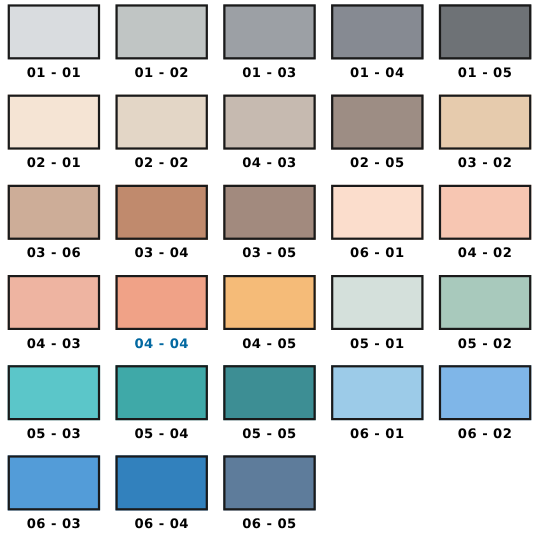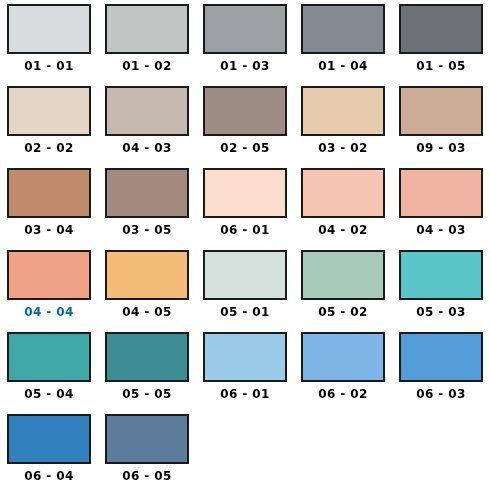--- a/index.html
+++ b/index.html
@@ -70,38 +70,42 @@
     </div>
     <div class="swatch-cell">
       <div class="swatch-chip" style="background-color: rgb(134, 138, 146); border-color: rgb(26, 26, 26);"></div>
       <div class="swatch-label" style="color: rgb(0, 0, 0);">01 - 04</div>
     </div>
     <div class="swatch-cell">
       <div class="swatch-chip" style="background-color: rgb(110, 114, 118); border-color: rgb(26, 26, 26);"></div>
       <div class="swatch-label" style="color: rgb(0, 0, 0);">01 - 05</div>
     </div>
     <div class="swatch-cell">
+      <div class="swatch-chip" style="background-color: rgb(245, 228, 212); border-color: rgb(26, 26, 26);"></div>
+      <div class="swatch-label" style="color: rgb(0, 0, 0);">02 - 01</div>
+    </div>
+    <div class="swatch-cell">
       <div class="swatch-chip" style="background-color: rgb(227, 214, 198); border-color: rgb(26, 26, 26);"></div>
       <div class="swatch-label" style="color: rgb(0, 0, 0);">02 - 02</div>
     </div>
     <div class="swatch-cell">
       <div class="swatch-chip" style="background-color: rgb(198, 186, 176); border-color: rgb(26, 26, 26);"></div>
       <div class="swatch-label" style="color: rgb(0, 0, 0);">04 - 03</div>
     </div>
     <div class="swatch-cell">
       <div class="swatch-chip" style="background-color: rgb(157, 141, 132); border-color: rgb(26, 26, 26);"></div>
       <div class="swatch-label" style="color: #000000;">02 - 05</div>
     </div>
     <div class="swatch-cell">
       <div class="swatch-chip" style="background-color: rgb(230, 203, 173); border-color: rgb(26, 26, 26);"></div>
       <div class="swatch-label" style="color: rgb(0, 0, 0);">03 - 02</div>
     </div>
     <div class="swatch-cell">
       <div class="swatch-chip" style="background-color: rgb(205, 173, 152); border-color: rgb(26, 26, 26);"></div>
-      <div class="swatch-label" style="color: rgb(0, 0, 0);">09 - 03</div>
+      <div class="swatch-label" style="color: rgb(0, 0, 0);">03 - 06</div>
     </div>
     <div class="swatch-cell">
       <div class="swatch-chip" style="background-color: rgb(192, 138, 109); border-color: rgb(26, 26, 26);"></div>
       <div class="swatch-label" style="color: rgb(0, 0, 0);">03 - 04</div>
     </div>
     <div class="swatch-cell">
       <div class="swatch-chip" style="background-color: rgb(162, 138, 126); border-color: rgb(26, 26, 26);"></div>
       <div class="swatch-label" style="color: rgb(0, 0, 0);">03 - 05</div>
     </div>
     <div class="swatch-cell">

